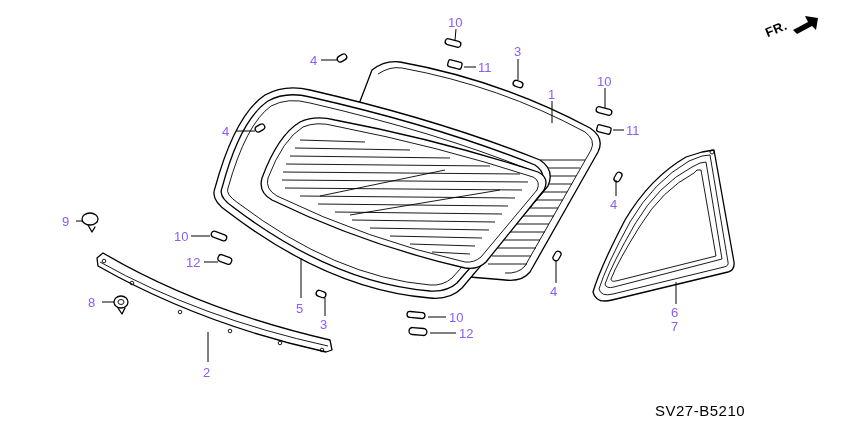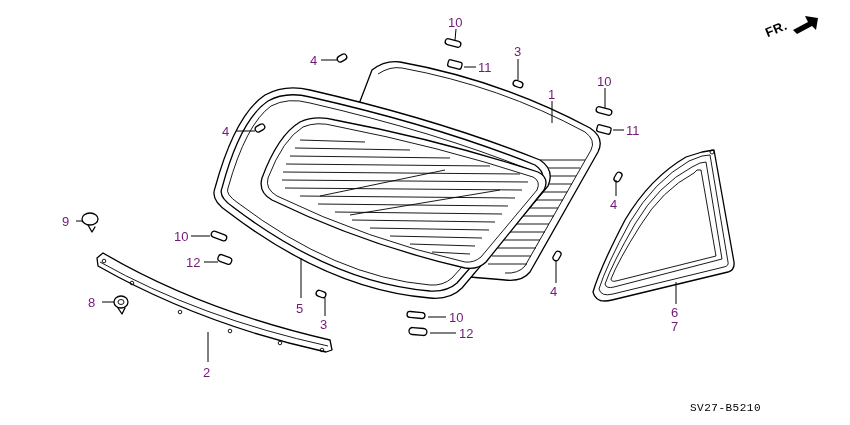--- a/index.html
+++ b/index.html
@@ -1,20 +1,20 @@
 <!DOCTYPE html>
 <html><head>
 <meta charset="utf-8">
 <style>
   html, body { margin:0; padding:0; background:#ffffff; }
   body { width:850px; height:425px; overflow:hidden; position:relative; font-family:"Liberation Sans", sans-serif; }
   #diagram { position:absolute; left:0; top:0; width:850px; height:425px; }
-  .callout { position:absolute; font-family:"Liberation Sans", sans-serif; font-size:13px; color:#701a75; line-height:1; }
+  .callout { position:absolute; font-family:"Liberation Sans", sans-serif; font-size:13px; color:#8b5cf6; line-height:1; }
   .fr-label { position:absolute; left:763px; top:26px; font-family:"Liberation Sans", sans-serif; font-weight:bold; font-size:13px; color:#000; transform:rotate(-22deg); transform-origin:left top; letter-spacing:0.5px; }
-  .code { position:absolute; left:655px; top:402px; font-family:Liberation Mono, monospace; font-size:11px; color:#000; letter-spacing:0.5px;margin-left:35px; }
+  .code { position:absolute; left:655px; top:402px; font-family:Liberation Sans, sans-serif; font-size:15px; color:#000; letter-spacing:0.5px; }
   .s { stroke:#000; fill:none; stroke-width:1.3; stroke-linejoin:round; stroke-linecap:round; }
   .sf { stroke:#000; fill:#fff; stroke-width:1.3; stroke-linejoin:round; }
   .thin { stroke:#000; fill:none; stroke-width:0.9; }
   .leader { stroke:#000; fill:none; stroke-width:1; }
 </style>
 </head>
 <body>
 
 <svg id="diagram" viewBox="0 0 850 425" xmlns="http://www.w3.org/2000/svg">
 

